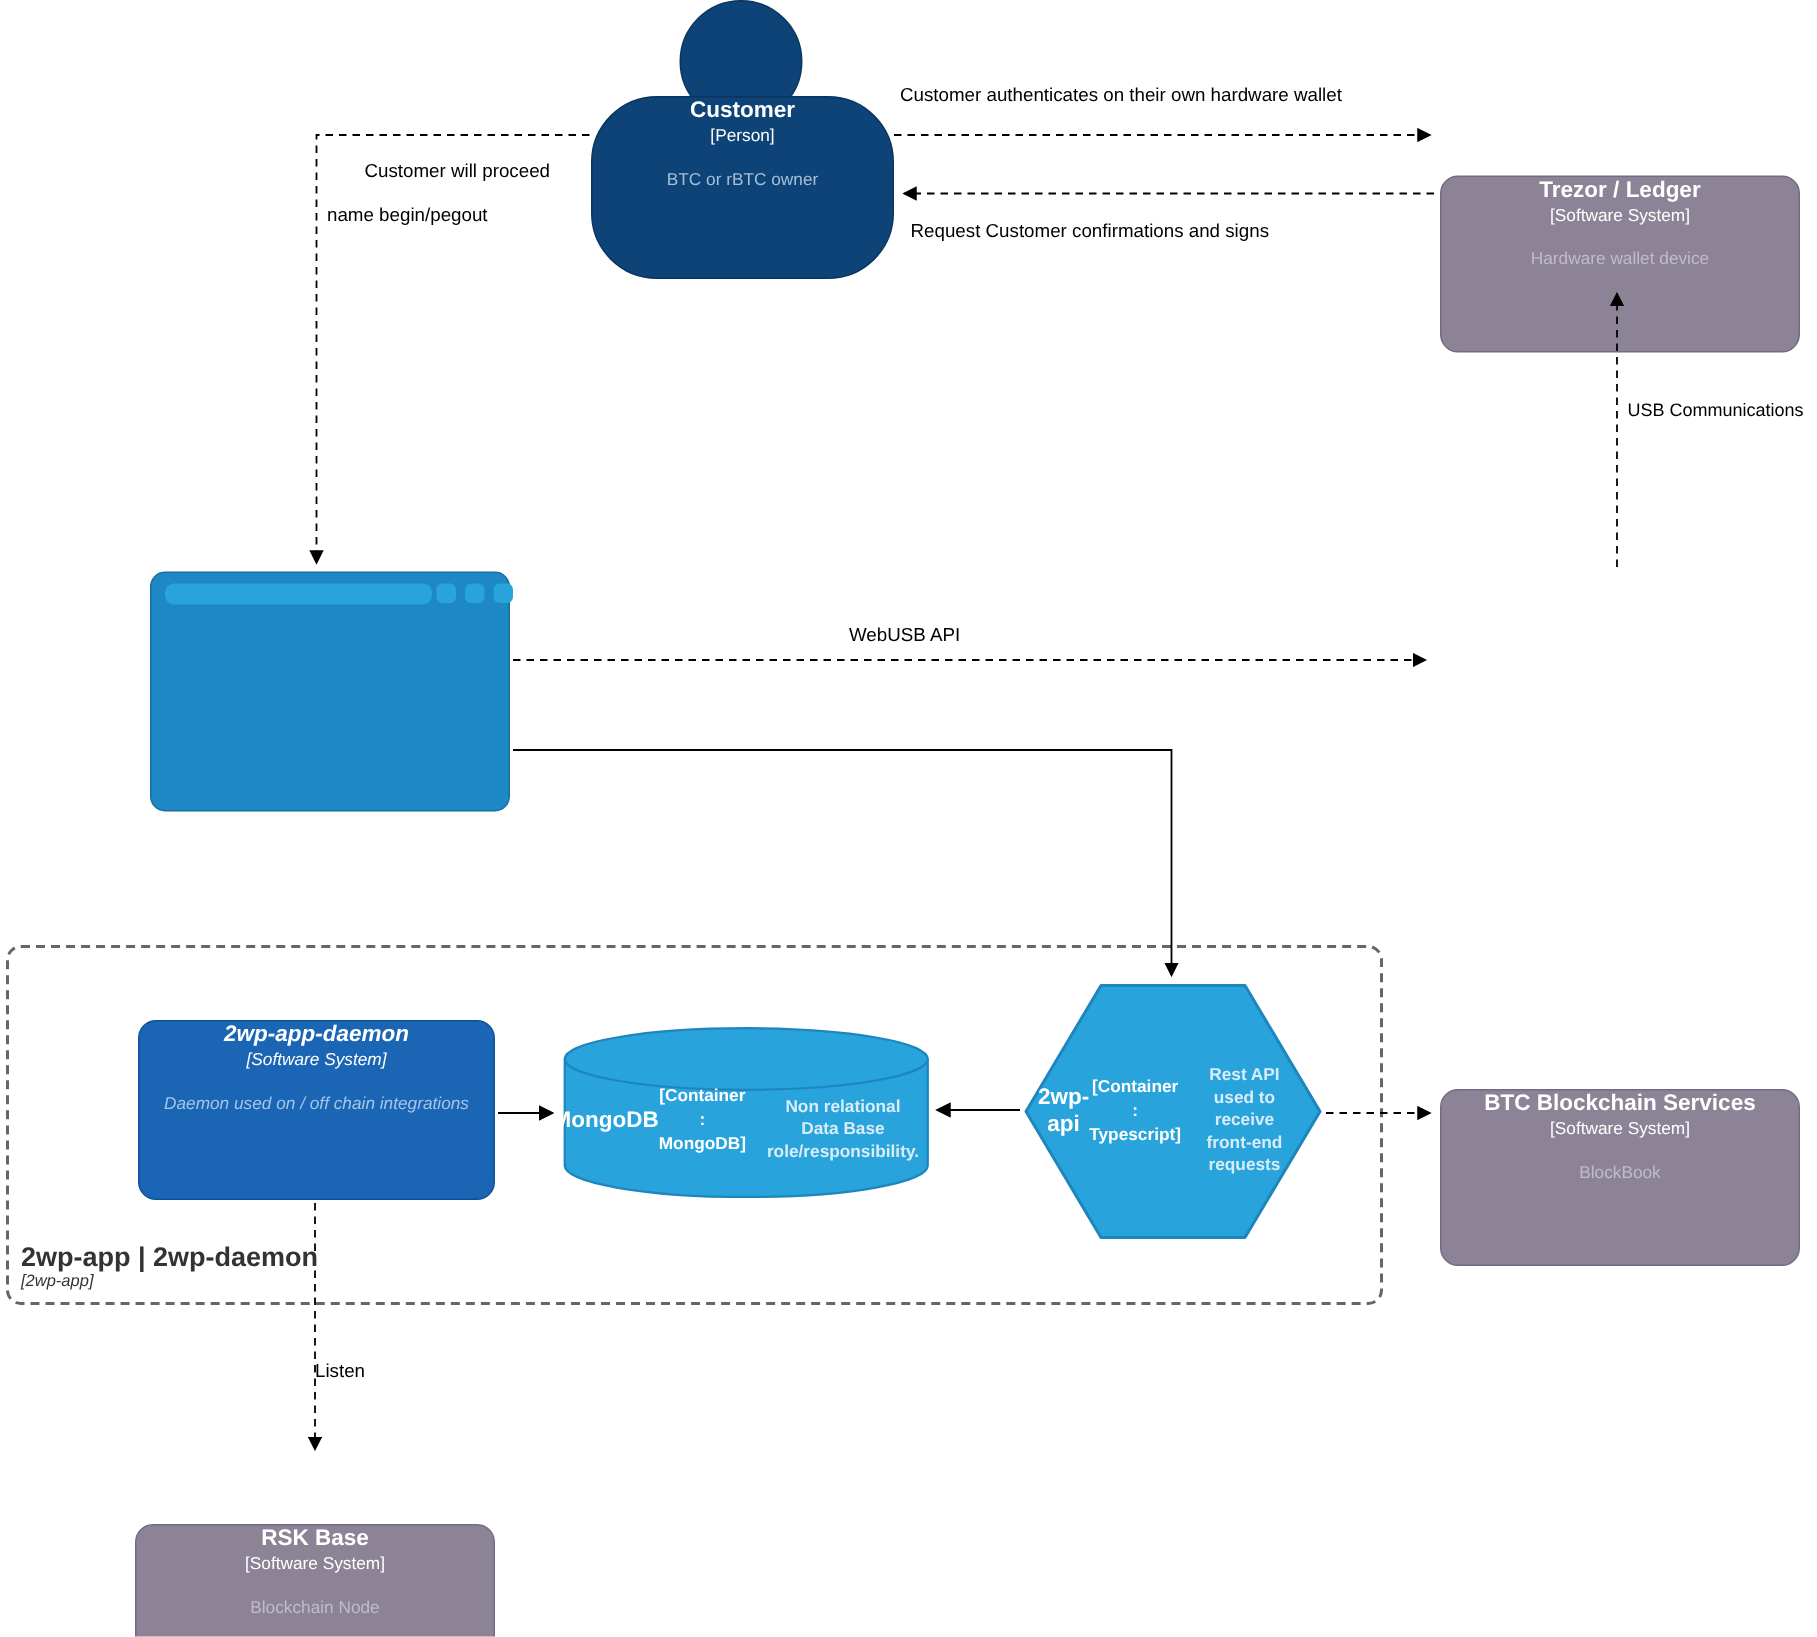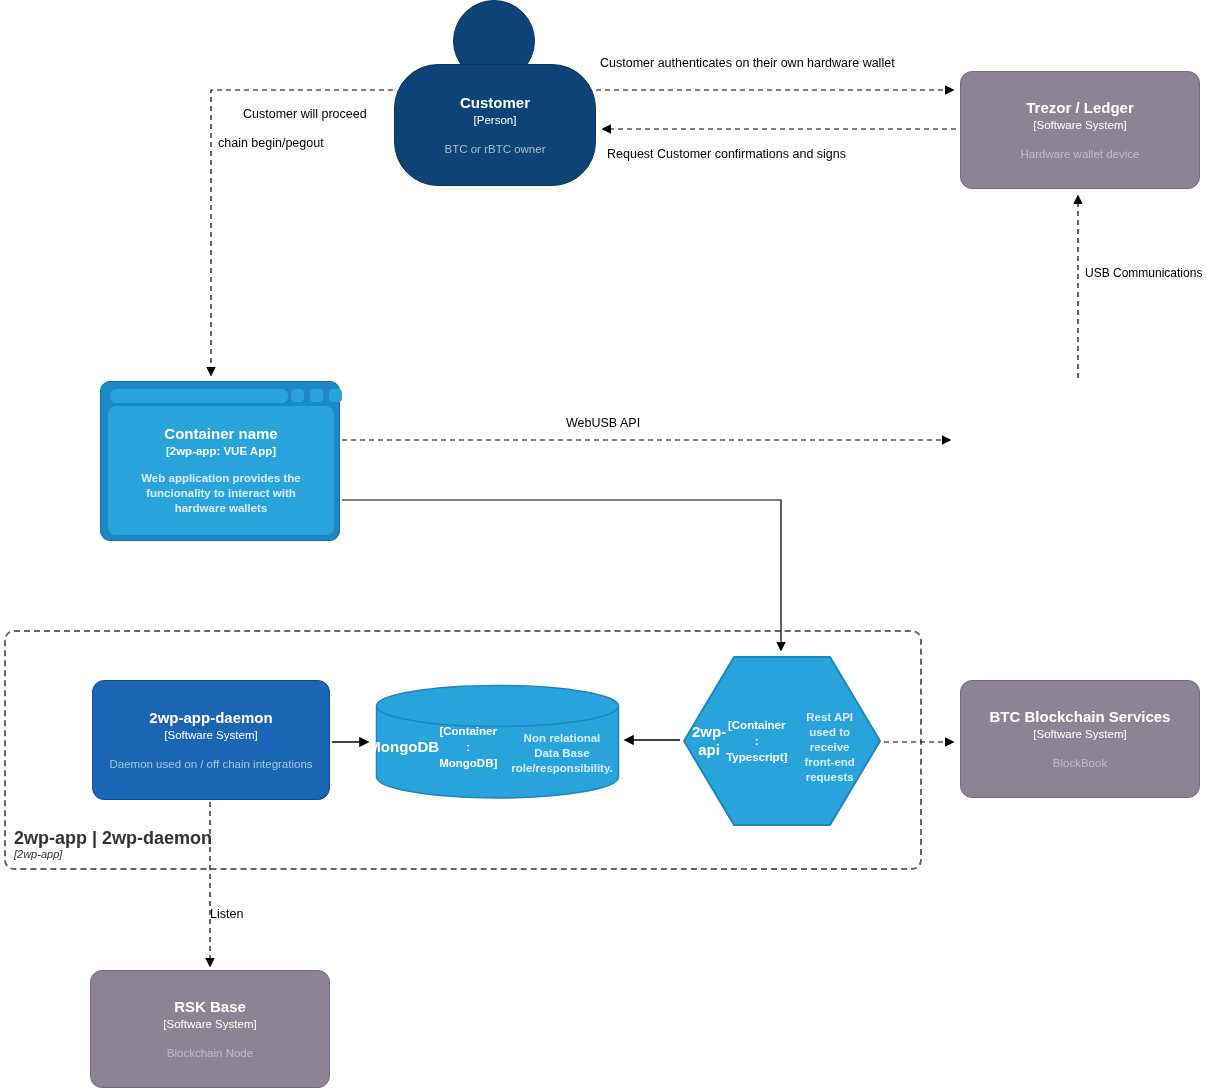--- a/index.html
+++ b/index.html
@@ -9,28 +9,28 @@
     --lightblue:#29a3dc; --lightblue-border:#1d86bc;
     --frame-blue:#1e88c5; --frame-border:#176f9f;
     --line:#000000; --boundary:#666666;
     --desc-gray:#c0bac9; --desc-navy:#a6bfd6; --desc-blue:#a4c6e8; --desc-lightblue:#d8edf9;
   }
   *{box-sizing:border-box; margin:0; padding:0;}
   body{font-family:"Liberation Sans", sans-serif; background:#ffffff;}
   #canvas{position:relative; width:1211px; height:1091px; background:#ffffff; overflow:hidden;}
 
   .node{position:absolute; border-radius:12px; display:flex; flex-direction:column;
-        align-items:center; justify-content:center; text-align:center; z-index:2;}
+        align-items:center; text-align:center; z-index:2;}
   .n-title{font-size:15px; font-weight:700; color:#ffffff; line-height:18px;}
   .n-meta{font-size:11.5px; color:#ffffff; line-height:16px;}
   .n-desc{font-size:11.5px; line-height:15px; margin-top:14px; padding:0 14px;}
 
-  .gray{background:var(--gray); border:1px solid var(--gray-border);}
+  .gray{background:var(--gray); border:1px solid var(--gray-border);margin-top:46px;}
   .gray .n-desc{color:var(--desc-gray);}
-  .blue{background:var(--blue); border:1px solid var(--blue-border);}
+  .blue{background:var(--blue); border:1px solid var(--blue-border);font-style:italic;}
   .blue .n-desc{color:var(--desc-blue);}
 
   
   .person-head{position:absolute; left:453px; top:0px; width:82px; height:82px;
                border-radius:50%; background:var(--navy); border:1px solid var(--navy-border); z-index:2;}
   .person-body{position:absolute; left:394px; top:64px; width:202px; height:122px;
                border-radius:44px; background:var(--navy); border:1px solid var(--navy-border);}
   .person-body .n-desc{color:var(--desc-navy);}
 
   
@@ -92,21 +92,21 @@
     <path d="M342 500 L781 500 L781 650" stroke="#000" stroke-width="1.2" fill="none" marker-end="url(#arr)"></path>
     <path d="M332 742 L368 742" stroke="#000" stroke-width="1.3" fill="none" marker-end="url(#arr)"></path>
     <path d="M680 740 L625 740" stroke="#000" stroke-width="1.3" fill="none" marker-end="url(#arr)"></path>
     <path d="M884 742 L953 742" stroke="#000" stroke-width="1.2" fill="none" stroke-dasharray="5 4" marker-end="url(#arr)"></path>
     <path d="M210 802 L210 966" stroke="#000" stroke-width="1.2" fill="none" stroke-dasharray="5 4" marker-end="url(#arr)"></path>
   </svg>
 
   <div class="edge-label lbl-auth">Customer authenticates on their own hardware wallet</div>
   <div class="edge-label lbl-request">Request Customer confirmations and signs</div>
   <div class="edge-label lbl-proceed1">Customer will proceed</div>
-  <div class="edge-label lbl-proceed2">chain begin/pegout</div>
+  <div class="edge-label lbl-proceed2">name begin/pegout</div>
   <div class="edge-label lbl-webusb">WebUSB API</div>
   <div class="edge-label lbl-usbcomm">USB Communications</div>
   <div class="edge-label lbl-listen">Listen</div>
 
   <div class="person-head"></div>
   <div class="node person-body" style="left:394px; top:64px; width:202px; height:122px;">
     <div class="n-title">Customer</div>
     <div class="n-meta">[Person]</div>
     <div class="n-desc">BTC or rBTC owner</div>
   </div>
@@ -115,25 +115,20 @@
     <div class="n-title">Trezor / Ledger</div>
     <div class="n-meta">[Software System]</div>
     <div class="n-desc">Hardware wallet device</div>
   </div>
 
   <div class="browser bold-meta">
     <div class="browser-bar-url"></div>
     <div class="browser-btn" style="left:190px;"></div>
     <div class="browser-btn" style="left:209px;"></div>
     <div class="browser-btn" style="left:228px;"></div>
-    <div class="browser-inner">
-      <div class="n-title">Container name</div>
-      <div class="n-meta">[2wp-app: VUE App]</div>
-      <div class="n-desc">Web application provides the funcionality to interact with hardware wallets</div>
-    </div>
   </div>
 
 
   <div class="node blue" style="left:92px; top:680px; width:238px; height:120px;">
     <div class="n-title">2wp-app-daemon</div>
     <div class="n-meta">[Software System]</div>
     <div class="n-desc">Daemon used on / off chain integrations</div>
   </div>
 
   <svg class="shape-svg" style="left:375px; top:684px;" width="245" height="116" viewBox="0 0 245 116">

